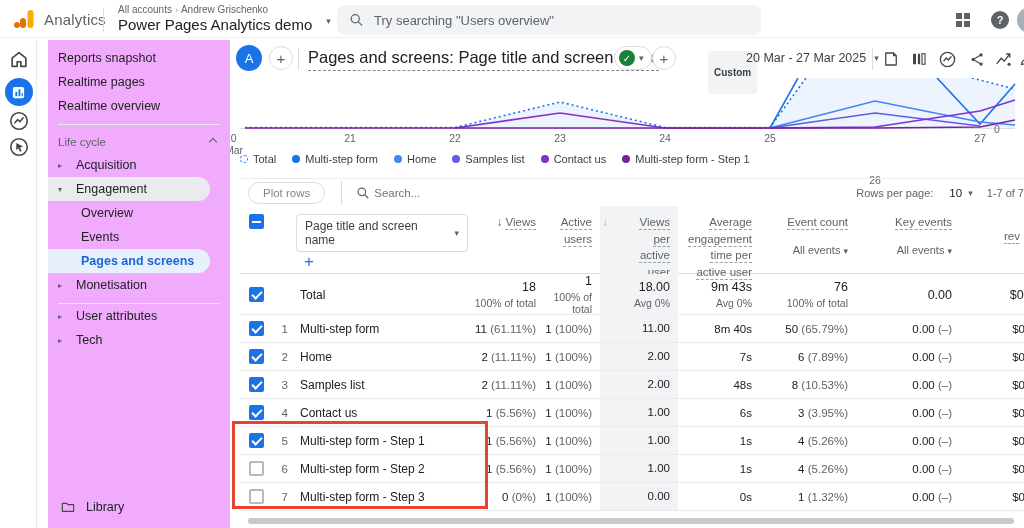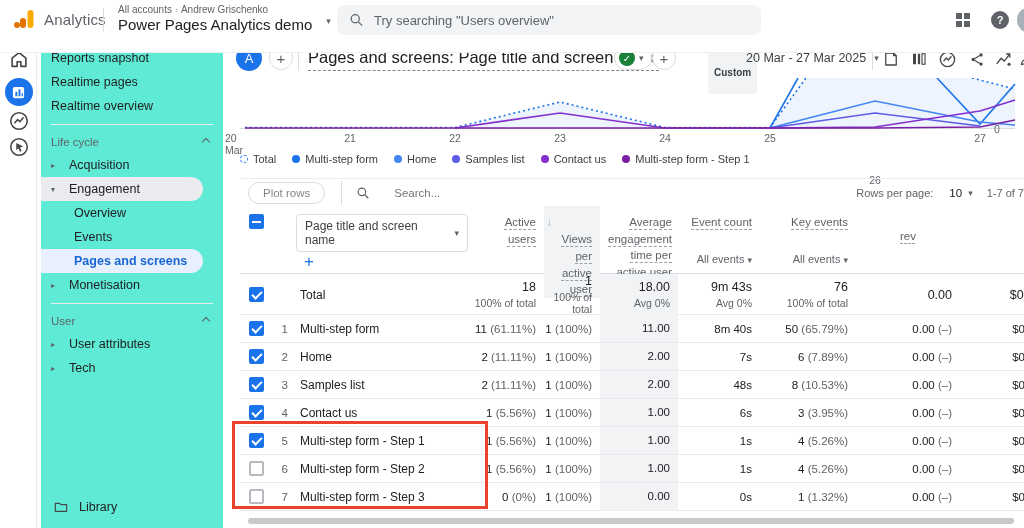--- a/index.html
+++ b/index.html
@@ -1,20 +1,20 @@
 <!DOCTYPE html>
 <html><head>
 <meta charset="utf-8">
 <style>
   * { margin:0; padding:0; box-sizing:border-box; }
   html,body { width:1024px; height:528px; overflow:hidden; background:#fff;
     font-family:"Liberation Sans", sans-serif; color:#202124; }
 
   
-  .topbar { position:absolute; left:0; top:0; width:1024px; height:53px; background:#fff;
+  .topbar { position:absolute; left:0; top:0; width:1024px; height:38px; background:#fff;
     border-bottom:1px solid #eef0f2; z-index:5; }
   .logo-wrap { position:absolute; left:12px; top:7px; display:flex; align-items:center; gap:8px; }
   .logo-txt { font-size:15px; color:#5f6368; letter-spacing:.2px; }
   .tb-div { position:absolute; left:103px; top:8px; width:1px; height:24px; background:#dadce0; }
   .crumbs { position:absolute; left:118px; top:4px; font-size:10px; color:#5f6368; }
   .crumbs .sep { margin:0 3px; color:#9aa0a6; font-size:9px; }
   .prop { position:absolute; left:118px; top:16px; font-size:15px; color:#202124; display:flex; gap:14px;}
   .caret { color:#5f6368; font-size:9px; }
   .gsearch { position:absolute; left:337px; top:5px; width:424px; height:30px; background:#f1f3f4;
     border-radius:8px; display:flex; align-items:center; padding:0 12px; gap:10px; }
@@ -28,21 +28,21 @@
   .help-circle { width:18px; height:18px; border-radius:50%; background:#5f6368; color:#fff;
     font-size:11px; font-weight:bold; display:flex; align-items:center; justify-content:center; }
   .avatar-cut { position:absolute; left:1017px; top:7px; width:26px; height:26px; border-radius:50%; background:#a8b0b9; }
 
   
   .rail { position:absolute; left:0; top:40px; width:37px; height:488px; border-right:1px solid #e8eaed; background:#fff; z-index:4;}
   .rail-item { position:absolute; left:0; width:37px; display:flex; justify-content:center; }
   .rail-active { width:28px; height:28px; border-radius:50%; background:#1a73e8; display:flex; align-items:center; justify-content:center; }
 
   
-  .sidenav { position:absolute; left:41px; top:40px; width:182px; height:488px; background:#5eead4; font-size:12.5px; z-index:3; }
+  .sidenav { position:absolute; left:48px; top:40px; width:182px; height:488px; background:#f0abfc; font-size:12.5px; z-index:3; }
   .nav-item { height:24px; display:flex; align-items:center; padding-left:10px; color:#1f1f1f; cursor:pointer; }
   .nav-sec { height:22px; display:flex; align-items:center; padding:0 14px 0 10px; color:#5f6368; font-size:11.5px; margin-top:6px;}
   .nav-sec .chev-up { margin-left:auto; width:6px; height:6px; border-left:1.5px solid #5f6368; border-top:1.5px solid #5f6368; transform:rotate(45deg); }
   .nav-l1 { height:24px; display:flex; align-items:center; padding-left:28px; position:relative; cursor:pointer;}
   .nav-l1 .tri { position:absolute; left:10px; font-size:8px; color:#5f6368; }
   .nav-l2 { height:24px; display:flex; align-items:center; padding-left:33px; cursor:pointer; }
   .pill-gray { background:#e9ebee; border-radius:0 16px 16px 0; width:162px; }
   .pill-blue { background:#e8f0fe; border-radius:0 16px 16px 0; width:162px; color:#1967d2; font-weight:bold; }
   .nav-div { height:1px; background:#e8eaed; margin:6px 10px 0 10px; }
   .library { position:absolute; left:0; bottom:8px; height:26px; display:flex; align-items:center; gap:10px; padding-left:12px; font-size:12.5px; cursor:pointer;}
@@ -78,39 +78,39 @@
   .leg-item { display:flex; align-items:center; gap:5px; }
   .dot { width:8px; height:8px; border-radius:50%; }
   .dot-dash { width:8px; height:8px; border-radius:50%; border:1.5px dashed #4285f4; background:#fff; }
 
   
   .tctrl { position:absolute; left:16px; top:138px; width:784px; height:28px; border-top:1px solid #ebedef;
     display:flex; align-items:center; }
   .plot-btn { margin-left:8px; height:22px; padding:0 14px; border:1px solid #dadce0; border-radius:12px;
     font-size:11.5px; color:#80868b; background:#fff; display:flex; align-items:center; cursor:pointer;}
   .tctrl-div { width:1px; height:24px; background:#dadce0; margin:0 14px 0 16px; }
-  .tsearch { display:flex; align-items:center; gap:24px; }
+  .tsearch { display:flex; align-items:center; gap:4px; }
   .tsearch input { border:none; outline:none; font-size:11.5px; color:#5f6368; width:180px; font-family:inherit;}
   .rpp { margin-left:auto; display:flex; align-items:center; font-size:11px; color:#5f6368; gap:6px; }
   .rpp .val { color:#202124; font-size:11.5px; margin-left:10px; }
   .rpp .caret { margin-right:14px; }
   .pag { font-size:11px; color:#5f6368; }
 
   
   .tgrid { display:grid; grid-template-columns:32px 24px 172px 76px 56px 78px 82px 96px 104px 89px; }
   .thead { position:absolute; left:16px; top:166px; width:809px; height:68px; border-bottom:1px solid #dadce6; }
   .thead > div { padding-top:8px; }
   .hnum { text-align:right; padding-right:8px; font-size:11.5px; color:#5f6368; line-height:1.45; }
   .dash { text-decoration:underline dashed; text-decoration-color:#9aa0a6; text-decoration-thickness:1px; text-underline-offset:3px; }
   .sort-arrow { color:#5f6368; font-size:12px; margin-right:3px; text-decoration:none; display:inline-block;}
   .col-band { background:#f2f3f5; }
   .dimsel { display:inline-flex; align-items:center; gap:14px; border:1px solid #dadce0; border-radius:4px;
     padding:4px 8px; font-size:12px; color:#3c4043; cursor:pointer; }
   .dimplus { color:#1a73e8; font-size:17px; margin-left:8px; vertical-align:2px; cursor:pointer; }
-  .filter-sub { color:#5f6368; font-size:11px; margin-top:21px; cursor:pointer;}
+  .filter-sub { color:#5f6368; font-size:11px; margin-top:12px; cursor:pointer;}
   .wrapnarrow { display:inline-block; width:44px; }
   .wrapnarrow2 { display:inline-block; width:72px; }
   .hgray-arrow { float:left; color:#b0b5ba; font-size:12px; margin-left:2px; text-decoration:none;}
   .revhead { padding-left:44px !important; text-align:left; padding-top:22px !important; }
 
   .trow-total { position:absolute; left:16px; top:234px; width:809px; height:41px; border-bottom:1px solid #e8eaed; align-items:center;}
   .cell-num { text-align:right; padding-right:8px; font-size:12.5px; }
   .cell-sub { display:block; font-size:10.5px; color:#5f6368; margin-top:3px; }
   .trow { position:absolute; left:16px; width:809px; height:28px; border-bottom:1px solid #e8eaed; align-items:center; }
   .c-name { font-size:12px; color:#202124; font-weight:500; padding-left:4px; }
@@ -224,24 +224,20 @@
     <span>Engagement</span>
   </div>
   <div class="nav-l2">Overview</div>
   <div class="nav-l2">Events</div>
   <div class="nav-l2 pill-blue">Pages and screens</div>
   <div class="nav-l1">
     <span class="tri">▸</span>
     <span>Monetisation</span>
   </div>
   <div class="nav-div"></div>
-  <div class="nav-sec">
-    <span>User</span>
-    <span class="chev-up"></span>
-  </div>
   <div class="nav-l1">
     <span class="tri">▸</span>
     <span>User attributes</span>
   </div>
   <div class="nav-l1">
     <span class="tri">▸</span>
     <span>Tech</span>
   </div>
   <div class="library">
     <svg width="16" height="16" viewBox="0 0 24 24">
@@ -393,20 +389,21 @@
     <div class="c-check">
         <span class="cb cb-ind"></span>
       </div>
     <div></div>
     <div>
       <span class="dimsel">
         <span>Page title and screen name</span>
         <span class="caret">▾</span>
       </span><span class="dimplus">+</span>
     </div>
+    <div class="hnum"><span class="sort-arrow">↓</span><span class="dash">Views</span></div>
     <div class="hnum"><span class="dash wrapnarrow">Active users</span></div>
     <div class="hnum col-band"><span class="hgray-arrow">↓</span><span class="dash wrapnarrow">Views per active user</span></div>
     <div class="hnum"><span class="dash wrapnarrow2">Average engagement time per active user</span></div>
     <div class="hnum">
       <span class="dash">Event count</span>
       <div class="filter-sub"><span>All events</span> <span class="caret">▾</span></div>
     </div>
     <div class="hnum">
       <span class="dash">Key events</span>
       <div class="filter-sub"><span>All events</span> <span class="caret">▾</span></div>

